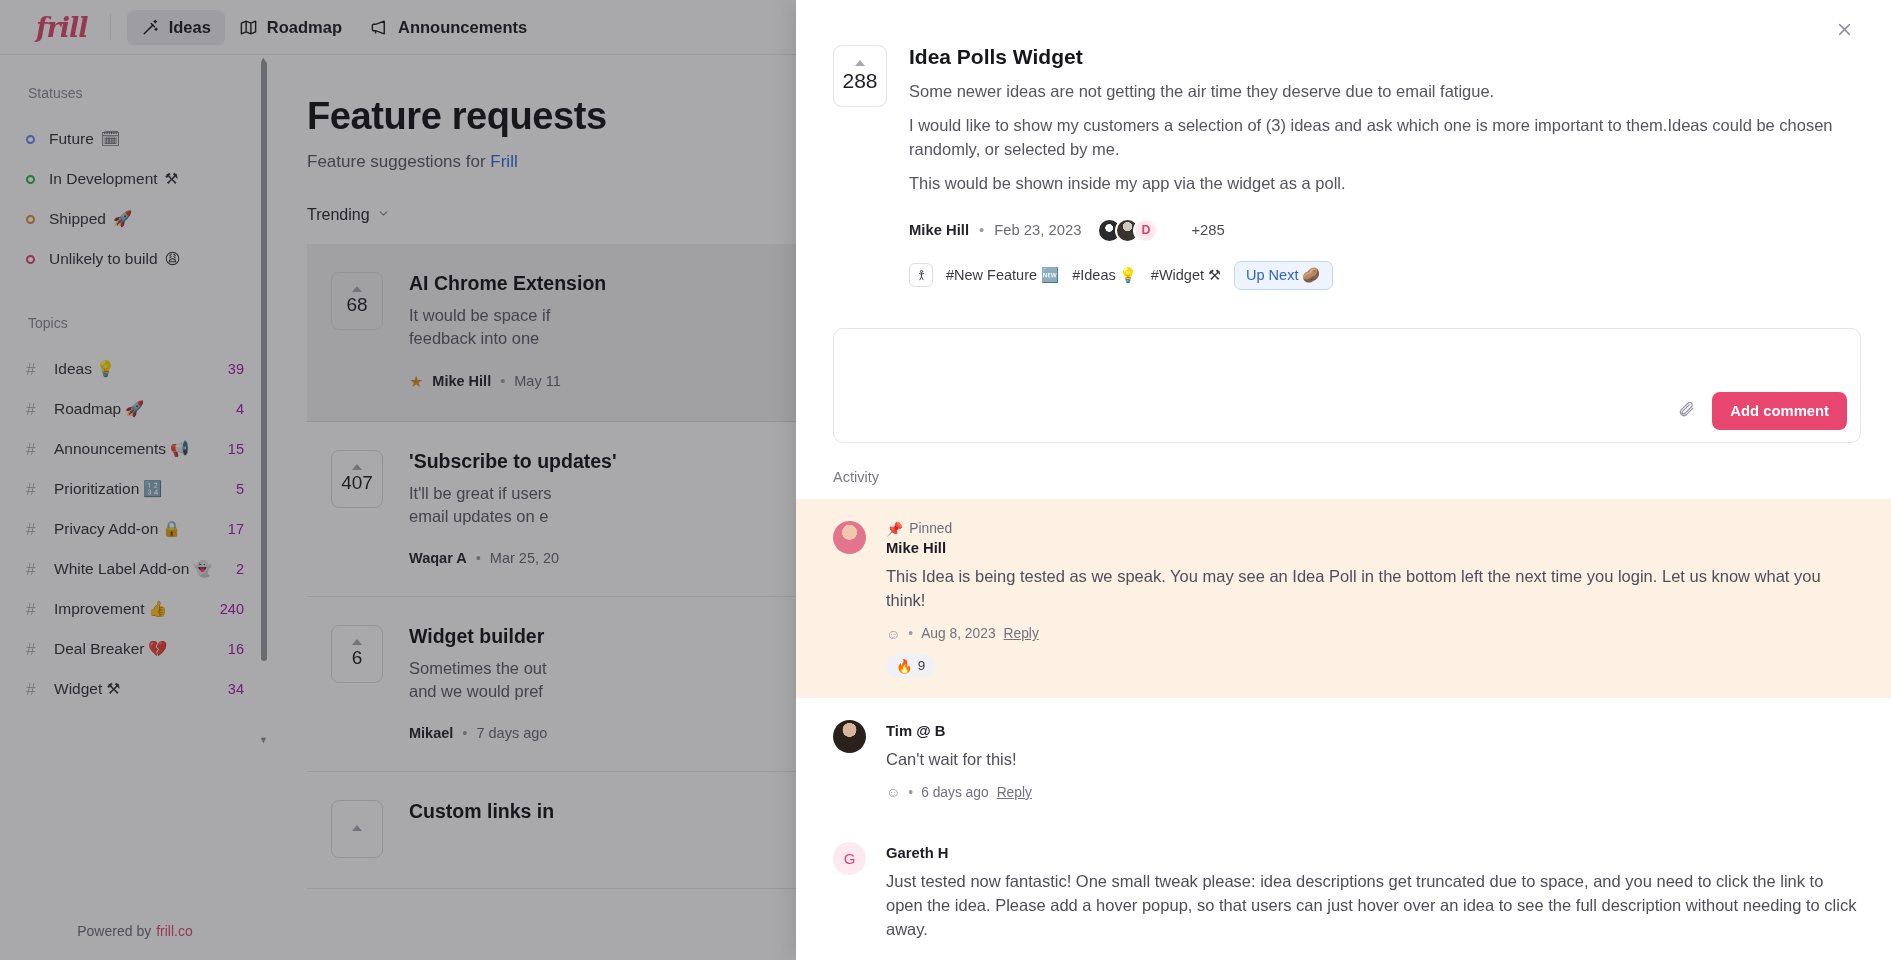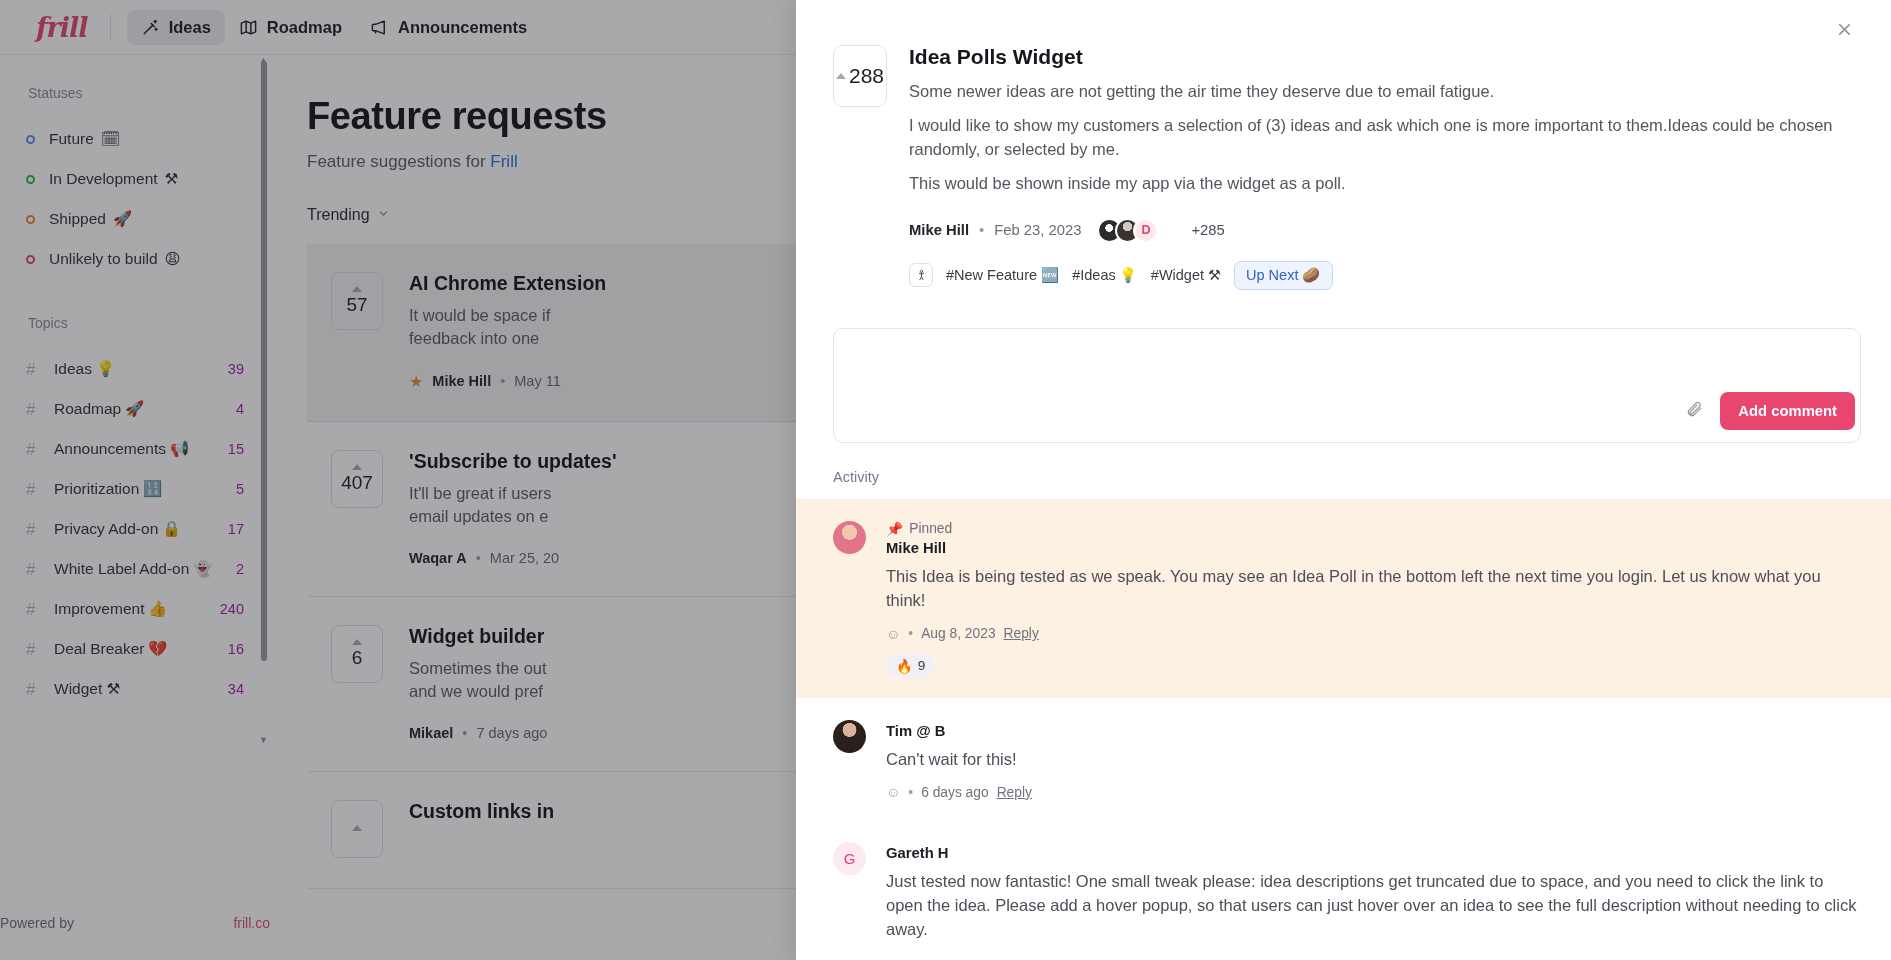--- a/index.html
+++ b/index.html
@@ -63,22 +63,22 @@
   }
   .hash-icon {
     width: 16px; margin-right: 12px; color: #b4b4be;
     font-size: 17px; line-height: 1; flex: 0 0 16px;
   }
   .topic-label { flex: 1; white-space: nowrap; }
   .topic-count { color: #a21caf; font-size: 14.5px; }
   .emoji { font-family: "DejaVu Sans", sans-serif; }
 
   .powered {
-    position: absolute; left: 0; right: 0; bottom: 8px;
-    height: 58px; display: flex; align-items: center; justify-content: space-between;
+    position: absolute; left: 0; right: 0; bottom: 0;
+    height: 58px; display: flex; align-items: center; justify-content: center;
     font-size: 14px; color: #6e6e7a; background: #fff;
   }
   .powered a { color: #e24a72; text-decoration: none; margin-left: 5px; }
 
   .side-sb {
     position: absolute; top: 6px; width: 6px; border-radius: 3px;
     background: #9a9aa4; left: 261px; height: 600px;
   }
   .side-sb-arrow {
     position: absolute; left: 259px; color: #8e8e98; font-size: 9px;
@@ -137,21 +137,21 @@
   .panel-close {
     position: absolute; top: 16px; right: 34px;
     width: 26px; height: 26px; cursor: pointer; color: #8c8c99;
     display: flex; align-items: center; justify-content: center;
   }
   .panel-inner { padding: 45px 30px 0 37px; }
 
   .p-head { display: flex; gap: 22px; }
   .p-vote {
     width: 54px; height: 62px; border: 1px solid #e2e2e8; border-radius: 9px;
-    display: flex; align-items: center; justify-content: center;
+    display: flex; flex-direction: column; align-items: center; justify-content: center;
     gap: 3px; flex: 0 0 54px;
   }
   .p-vote .vote-count { font-size: 21px; }
   .p-headbody { flex: 1; min-width: 0; }
   .p-title { font-size: 21px; font-weight: 700; color: #16161d; }
   .p-para { margin-top: 11px; font-size: 16.5px; color: #55555f; line-height: 1.42; }
   .p-meta { margin-top: 22px; display: flex; align-items: center; gap: 10px;
     font-size: 14.8px; color: #6c6c78; }
   .p-meta .author { font-weight: 700; color: #24242d; }
   .avatars { display: flex; align-items: center; margin-left: 6px; }
@@ -177,21 +177,21 @@
   .status-pill {
     border: 1px solid #c2d6f5; background: #eef4fe; color: #2f63b8;
     padding: 5px 11px; border-radius: 7px; font-size: 14.5px; white-space: nowrap;
   }
 
   .comment-box {
     margin: 38px 0 0 0; border: 1px solid #e4e4ea; border-radius: 10px;
     height: 115px; position: relative; background: #fff;
   }
   .comment-actions {
-    position: absolute; right: 5px; bottom: 12px;
+    position: absolute; right: 13px; bottom: 12px;
     display: flex; align-items: center; gap: 17px;
   }
   .clip-icon { color: #9a9aa6; font-size: 17px; cursor: pointer; }
   .btn-primary {
     background: #e8456f; color: #fff; border: none; border-radius: 8px;
     padding: 11px 18px; font-size: 14.8px; font-weight: 700; cursor: pointer;
     font-family: "Liberation Sans", sans-serif;
   }
 
   .activity-label { margin: 26px 0 0 0; font-size: 14.5px; color: #77778a; }
@@ -369,21 +369,21 @@
                   <path d="M6 9 l6 6 l6 -6"></path>
                 </svg>
             </span>
           </div>
 
           <div class="idea-list">
 
             <div class="idea-card highlight">
               <div class="vote-box">
                 <span class="vote-caret"></span>
-                <span class="vote-count">57</span>
+                <span class="vote-count">68</span>
               </div>
               <div class="idea-body">
                 <div class="idea-title">AI Chrome Extension</div>
                 <div class="idea-desc">
                   <span>It would be space if</span><br><span>feedback into one</span>
                 </div>
                 <div class="idea-meta">
                   <span class="star">★</span>
                   <span class="author">Mike Hill</span>
                   <span class="dot-sep">•</span>

